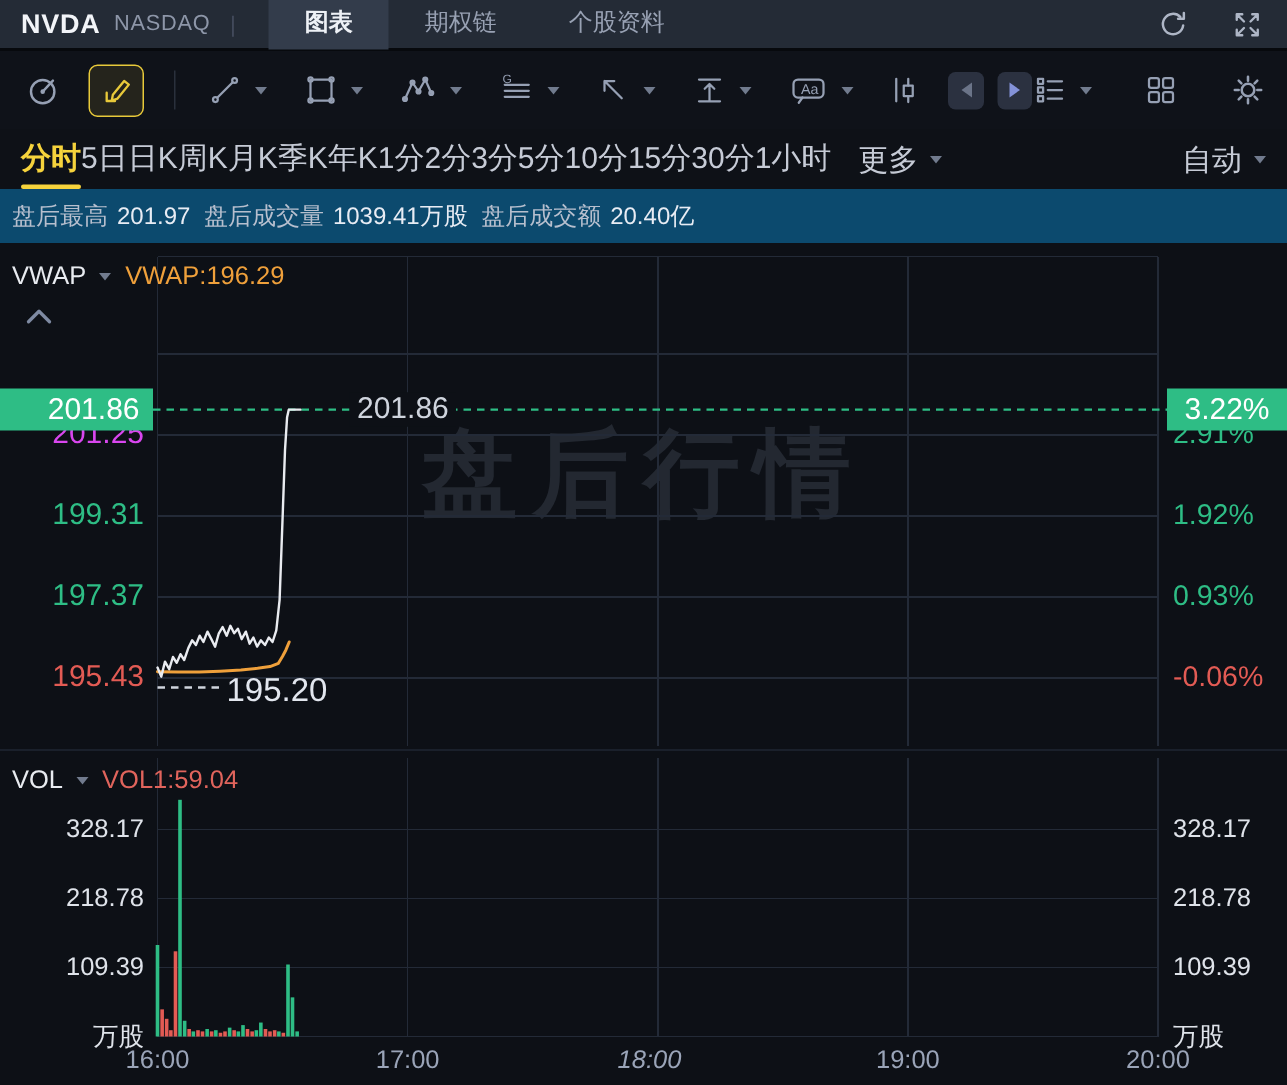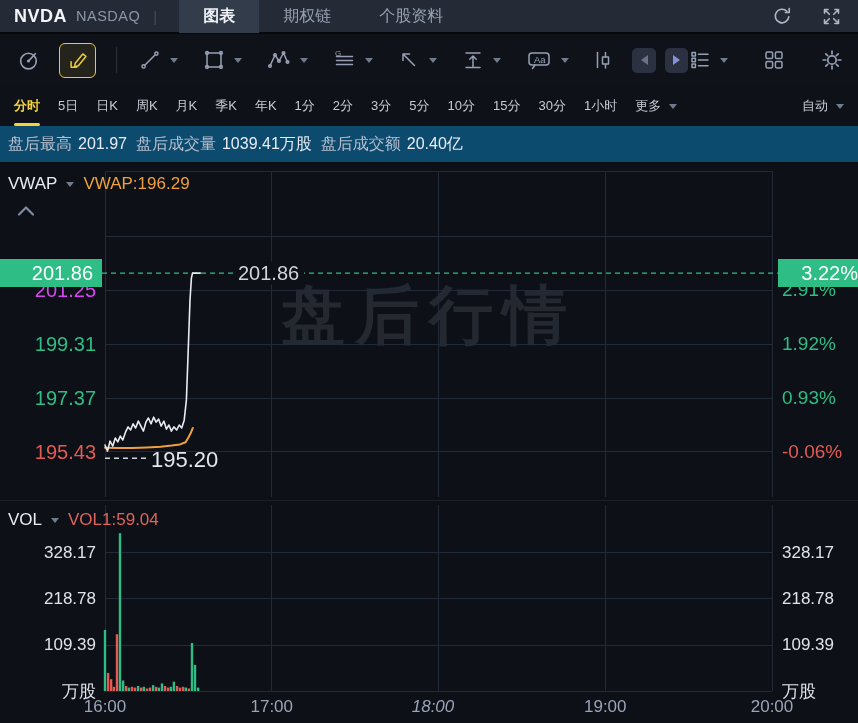--- a/index.html
+++ b/index.html
@@ -24,22 +24,22 @@
   .tool{display:flex;align-items:center;cursor:pointer;}
   .caret{width:0;height:0;border-left:4.5px solid transparent;border-right:4.5px solid transparent;border-top:5.5px solid #717b8e;margin-left:8px;}
   .vdiv{width:1px;height:26px;background:#2a303c;margin-left:20px;}
   .pencil-btn{margin-left:17px;width:40px;height:35px;border:1.5px solid #e8c93a;border-radius:6px;background:rgba(232,201,58,.10);display:flex;align-items:center;justify-content:center;cursor:pointer;}
   .navbtn{width:25px;height:25px;border-radius:5px;background:#2b3140;display:flex;align-items:center;justify-content:center;cursor:pointer;}
   .tri-l{width:0;height:0;border-top:5.5px solid transparent;border-bottom:5.5px solid transparent;border-right:7px solid #6b7488;}
   .tri-r{width:0;height:0;border-top:5.5px solid transparent;border-bottom:5.5px solid transparent;border-left:7px solid #8492d8;}
   .right-tools{margin-left:auto;display:flex;align-items:center;gap:34px;margin-right:14px;}
 
   
-  .tfbar{position:relative;z-index:5;display:flex;align-items:center;height:40px;background:#0e1117;font-size:13px;}
-  .tf{position:relative;margin-left:18px;height:40px;line-height:40px;color:#c6cbd6;cursor:pointer;white-space:nowrap;}
+  .tfbar{position:relative;z-index:5;display:flex;align-items:center;height:40px;background:#0e1117;font-size:20px;}
+  .tf{position:relative;height:40px;line-height:40px;color:#c6cbd6;cursor:pointer;white-space:nowrap;}
   .tf:first-child{margin-left:14px;}
   .tf.active{color:#f6d33c;font-weight:bold;}
   .tf.active::after{content:"";position:absolute;left:0;right:0;bottom:0;height:3px;background:#f6d33c;border-radius:2px;}
   .tf-more{display:flex;align-items:center;margin-left:18px;color:#c6cbd6;cursor:pointer;}
   .tf-auto{display:flex;align-items:center;margin-left:auto;margin-right:14px;color:#c6cbd6;cursor:pointer;}
 
   
   .statsbar{position:relative;z-index:5;display:flex;align-items:center;height:36px;background:#0c4a6e;font-size:16px;padding-left:8px;}
   .stat{margin-right:9px;white-space:nowrap;}
   .stat .lb{color:#b7bfce;}
@@ -320,21 +320,21 @@
       <path d="M3 10.5L10 3.5l7 7"></path>
     </svg>
   </div>
   <div class="lay indrow" style="left:8px;top:510px;">
     <span class="indname">VOL</span>
     <span class="caret" style="margin-left:0"></span>
     <span class="indval-vol">VOL1:59.04</span>
   </div>
 
   <div class="badge" style="left:0;top:273px;width:102px;text-align:right;padding-right:9px;">201.86</div>
-  <div class="badge" style="left:778px;top:273px;width:80px;text-align:right;">3.22%</div>
+  <div class="badge" style="left:778px;top:273px;width:80px;text-align:center;">3.22%</div>
   <div class="axlbl" style="left:233px;top:273px;font-size:20px;color:#cfd4dd;background:#0d1016;padding:0 5px;">201.86</div>
   <div class="axlbl" style="left:151px;top:460px;font-size:22px;color:#e2e6ee;">195.20</div>
 
   <div id="labels">
       <div class="axlbl" style="left: 0px; width: 96px; top: 290.051px; text-align: right; font-size: 20px; color: #d946ef;">201.25</div>
       <div class="axlbl" style="left: 0px; width: 96px; top: 344.014px; text-align: right; font-size: 20px; color: rgb(46, 189, 133);">199.31</div>
       <div class="axlbl" style="left: 0px; width: 96px; top: 397.976px; text-align: right; font-size: 20px; color: rgb(46, 189, 133);">197.37</div>
       <div class="axlbl" style="left: 0px; width: 96px; top: 451.939px; text-align: right; font-size: 20px; color: rgb(226, 91, 84);">195.43</div>
       <div class="axlbl" style="left: 782px; top: 290.051px; font-size: 19px; color: rgb(46, 189, 133);">2.91%</div>
       <div class="axlbl" style="left: 782px; top: 344.014px; font-size: 19px; color: rgb(46, 189, 133);">1.92%</div>

